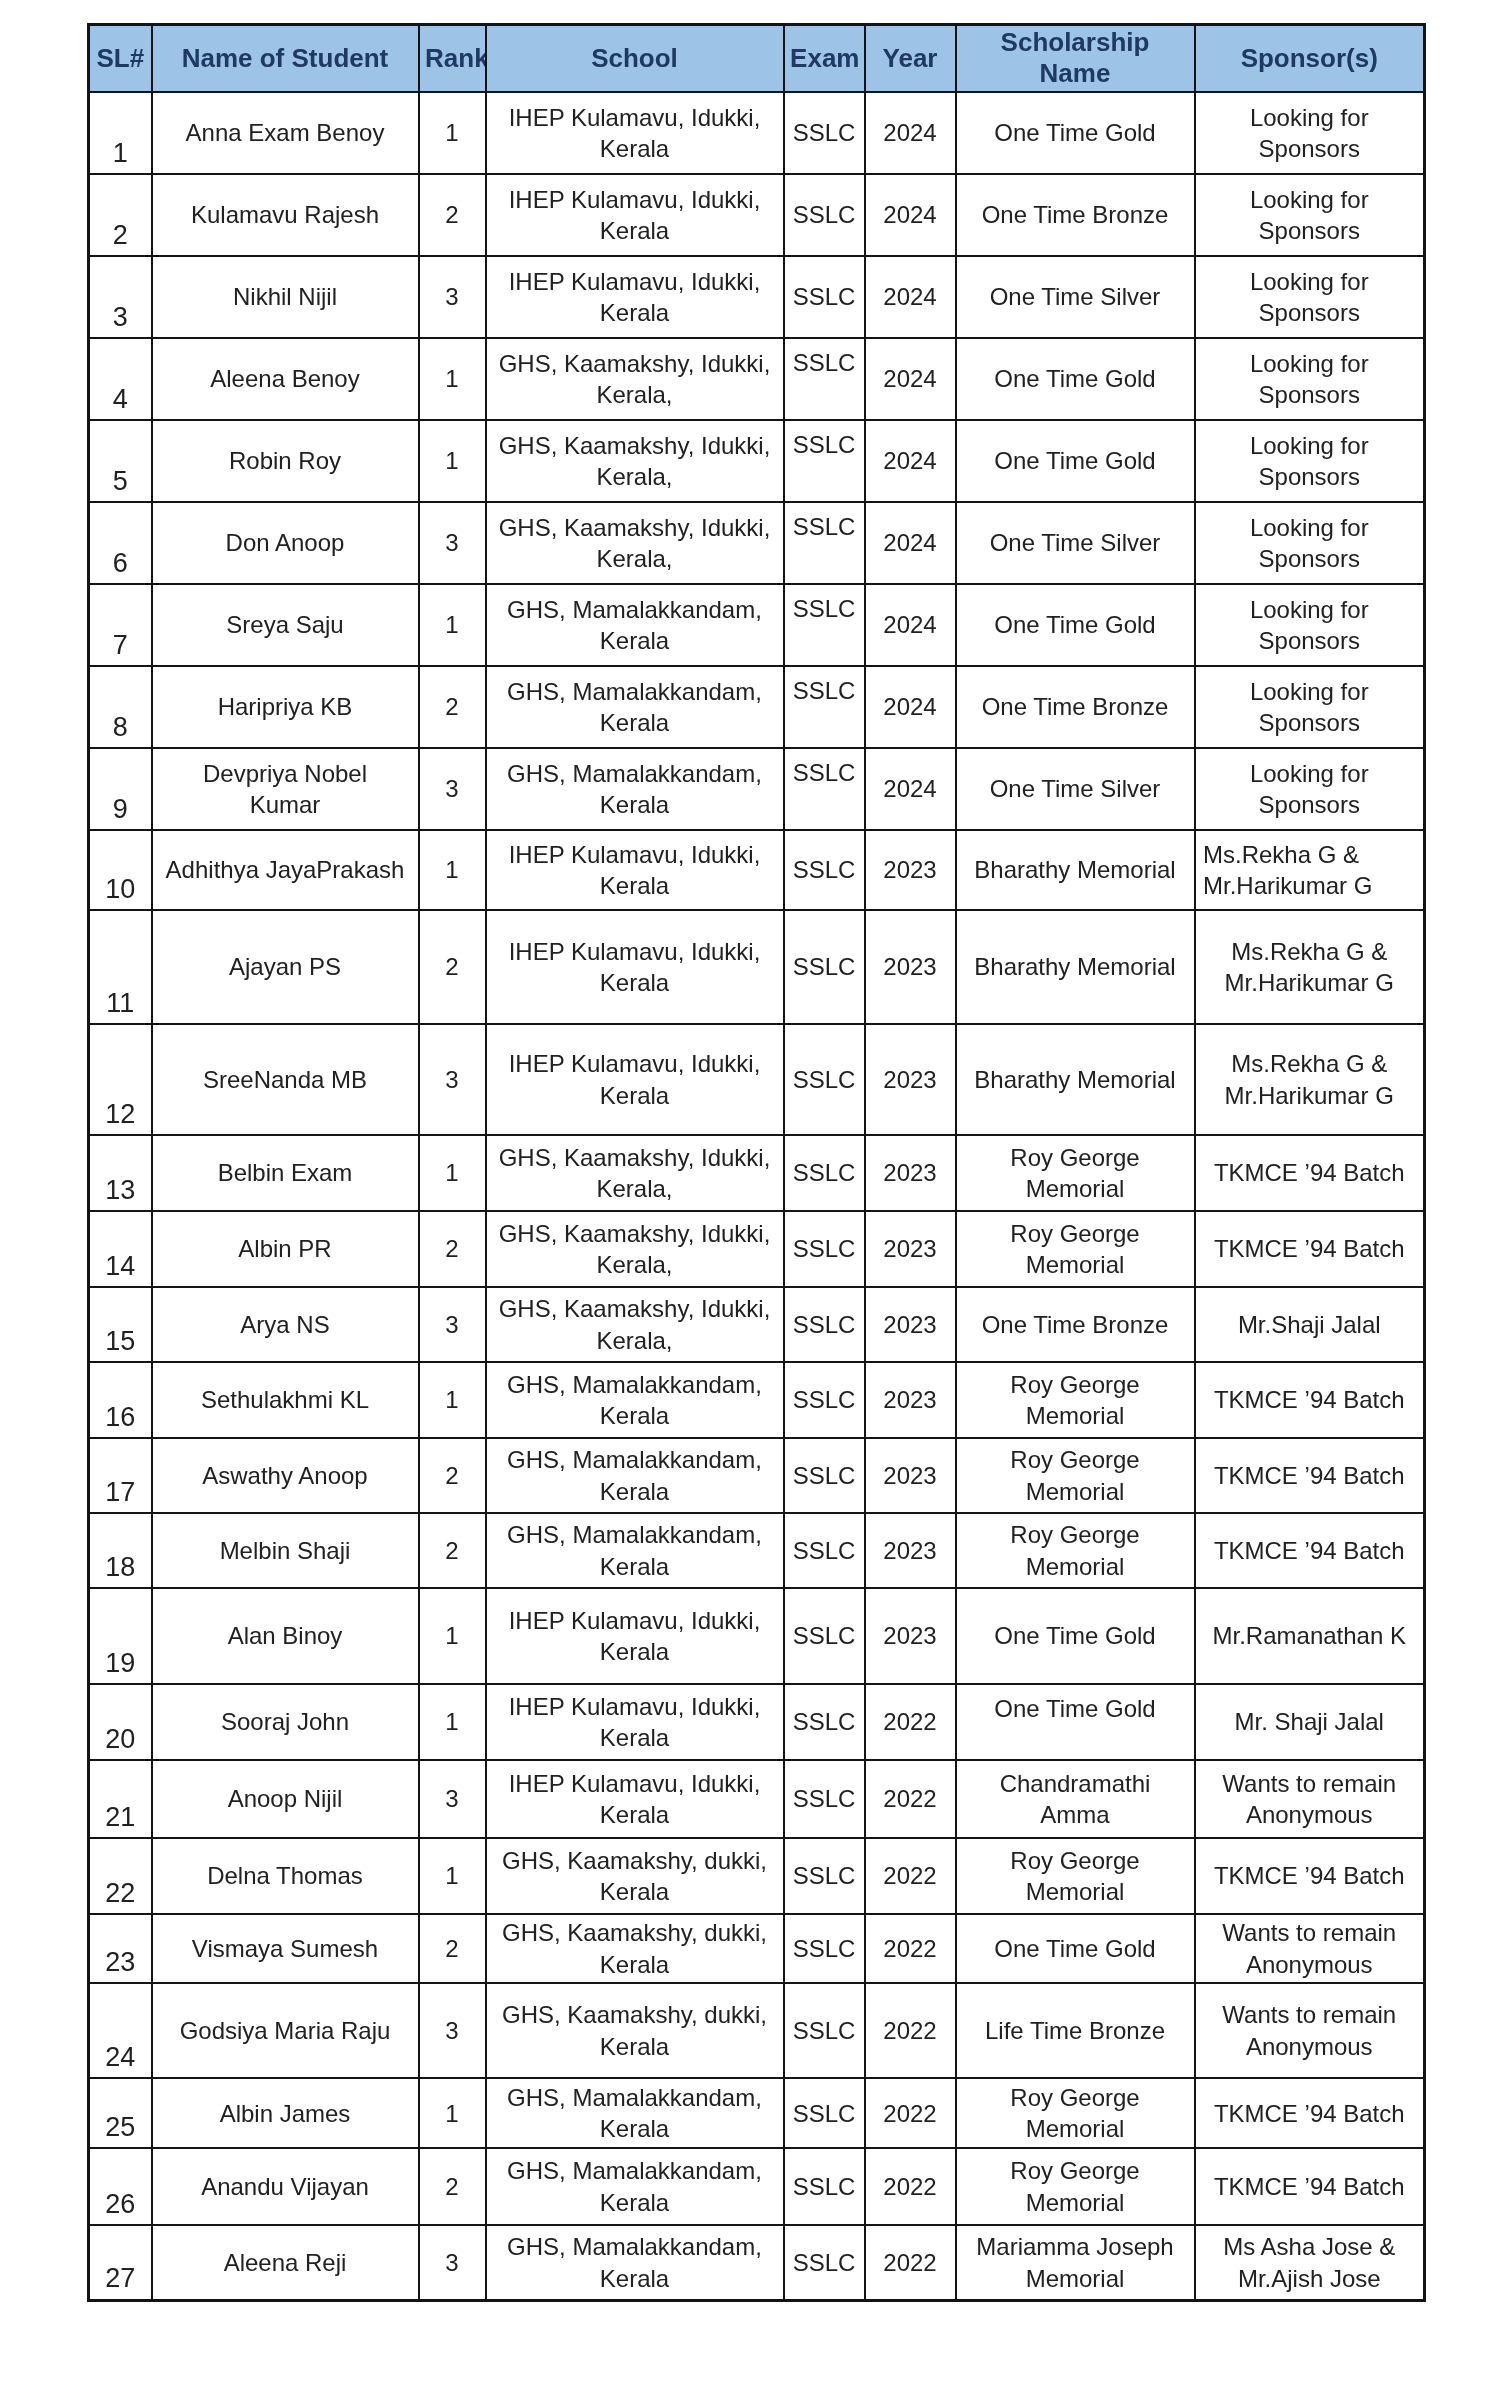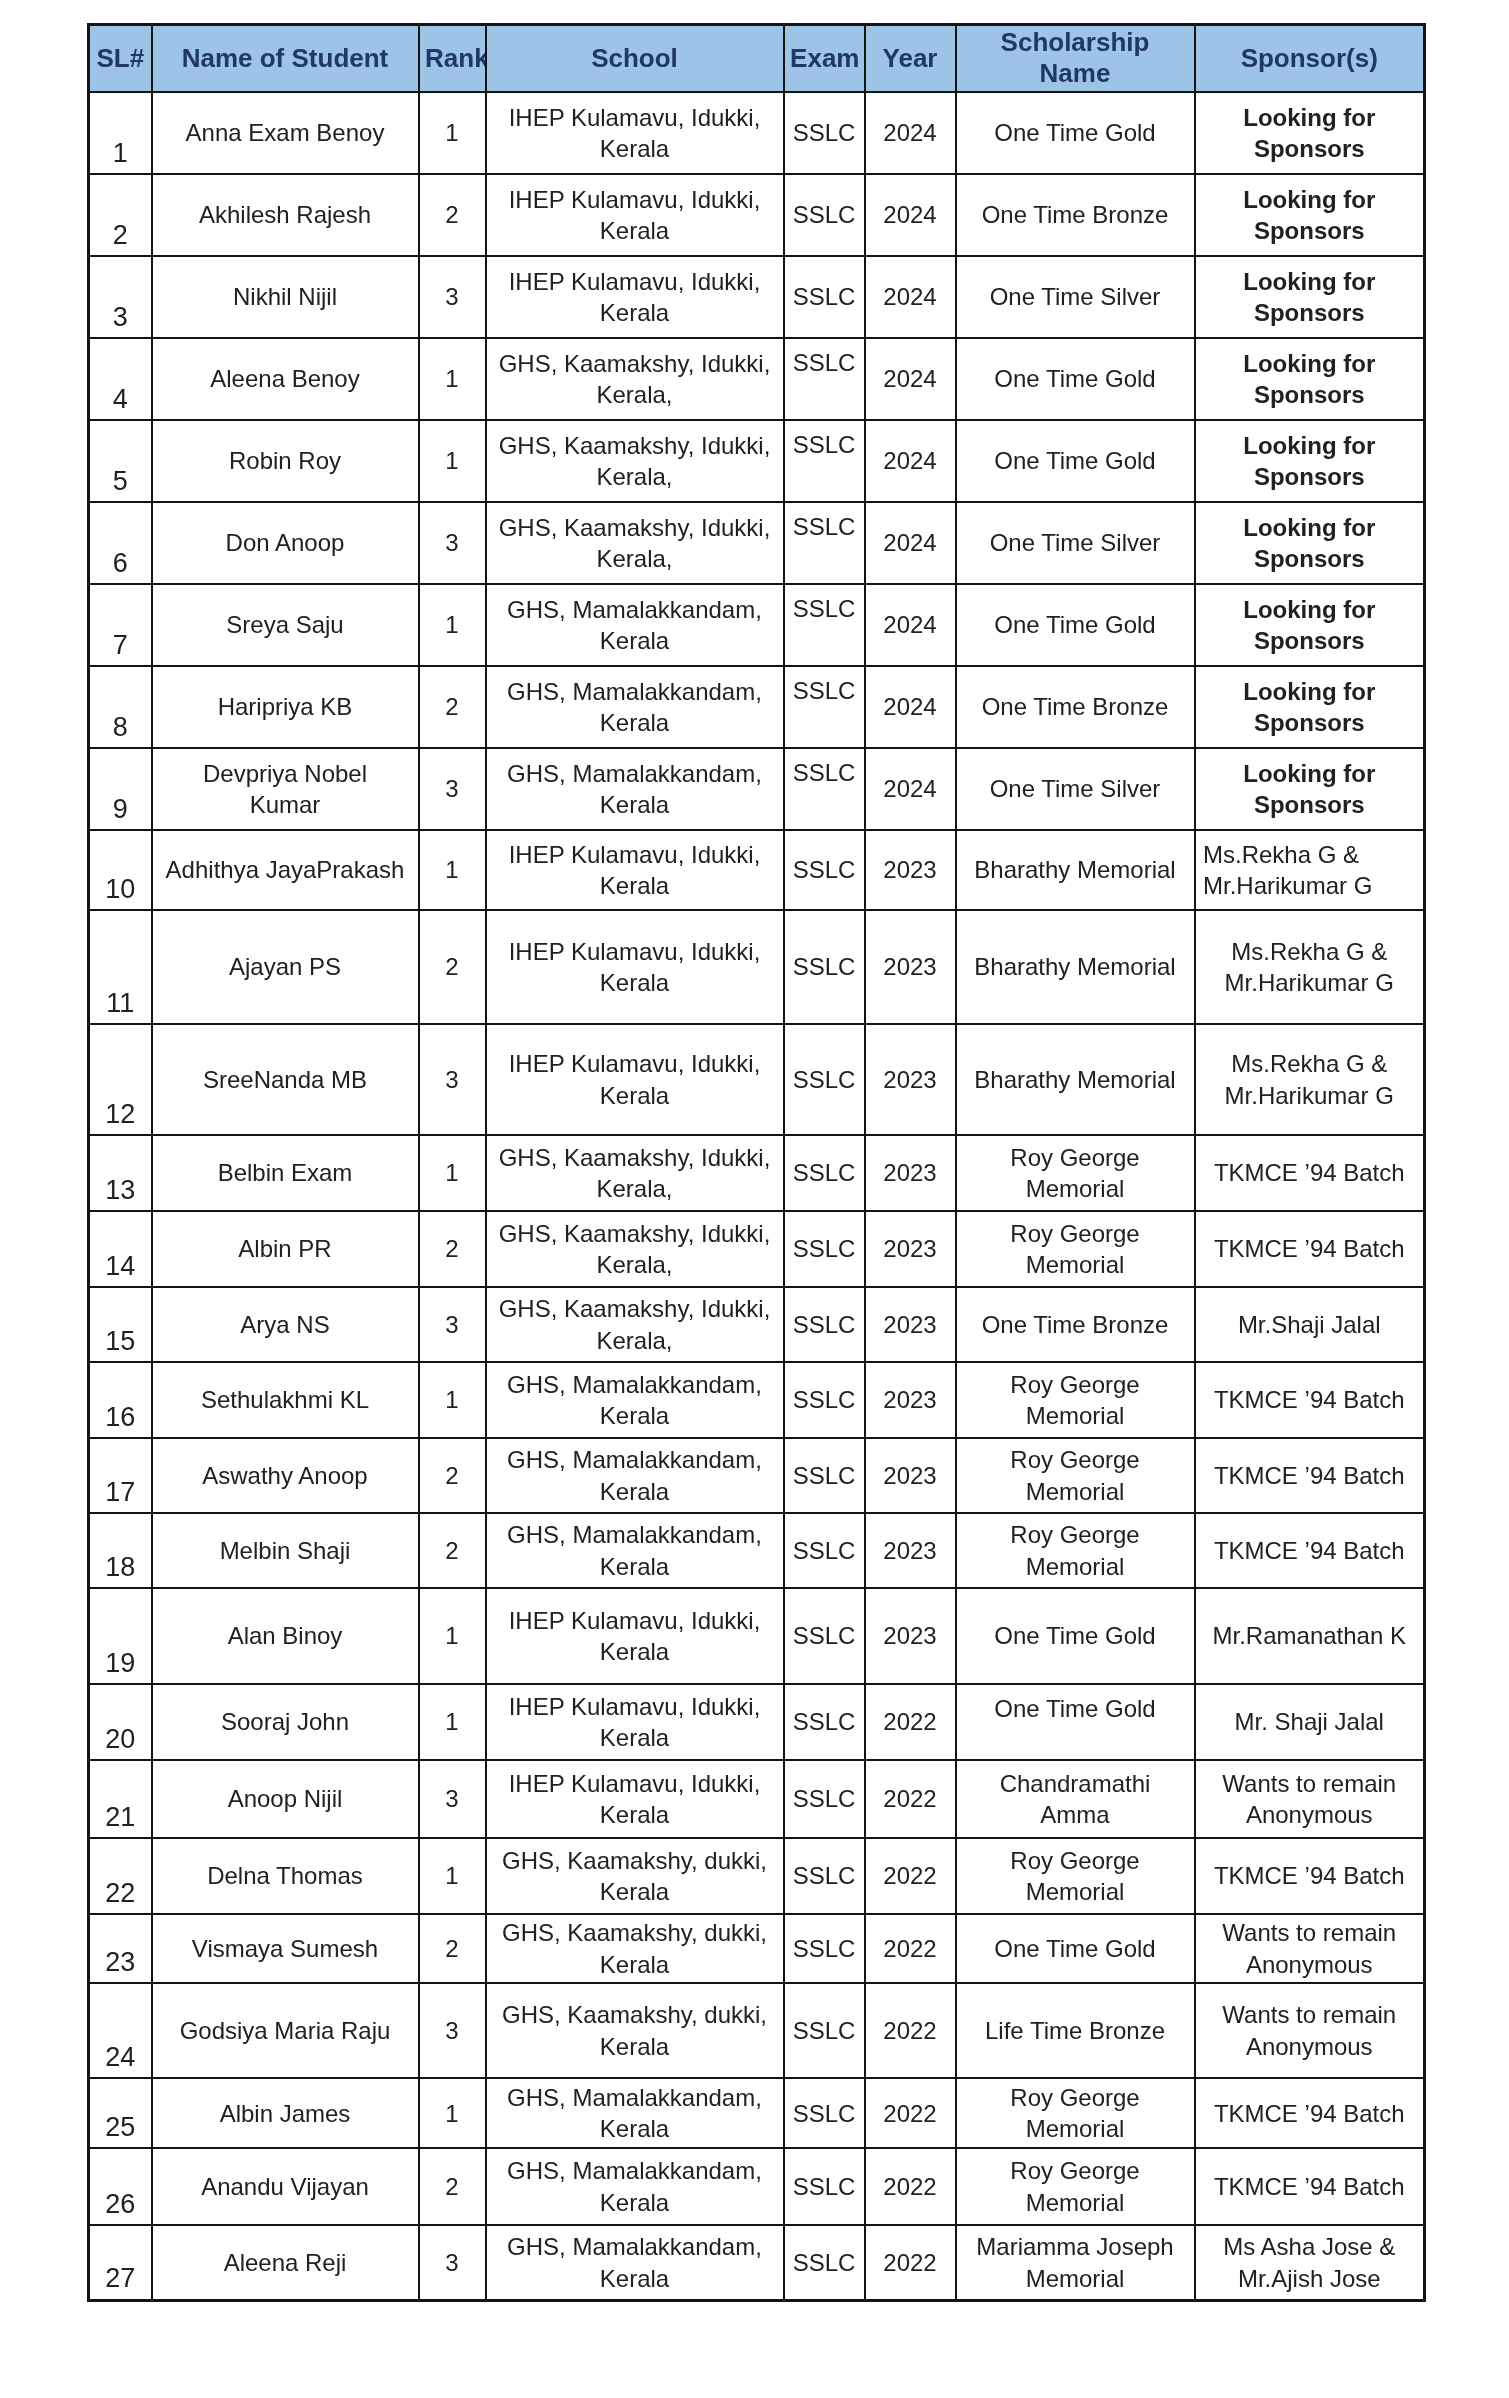--- a/index.html
+++ b/index.html
@@ -44,21 +44,21 @@
     padding: 1.9px 7.5px;
   }
   td.sl {
     vertical-align: bottom;
     font-size: 27px;
     line-height: 1;
     padding-bottom: 6.6px;
   }
   td.top  { vertical-align: top; padding-top: 7.5px; }
   td.left { text-align: left; }
-  td.bold { font-weight: 700; }
+  td.bold { font-weight: 400; }
 </style>
 </head>
 <body>
 
 <div id="page">
   <table id="scholarship-table">
     <colgroup>
       <col style="width:63px">
         <col style="width:267px">
         <col style="width:67px">
@@ -88,21 +88,21 @@
           <td>IHEP Kulamavu, Idukki,
 Kerala</td>
           <td>SSLC</td>
           <td>2024</td>
           <td>One Time Gold</td>
           <td class="bold">Looking for
 Sponsors</td>
         </tr>
         <tr style="height: 82px;">
           <td class="sl">2</td>
-          <td>Akhilesh Rajesh</td>
+          <td>Kulamavu Rajesh</td>
           <td>2</td>
           <td>IHEP Kulamavu, Idukki,
 Kerala</td>
           <td>SSLC</td>
           <td>2024</td>
           <td>One Time Bronze</td>
           <td class="bold">Looking for
 Sponsors</td>
         </tr>
         <tr style="height: 82px;">

